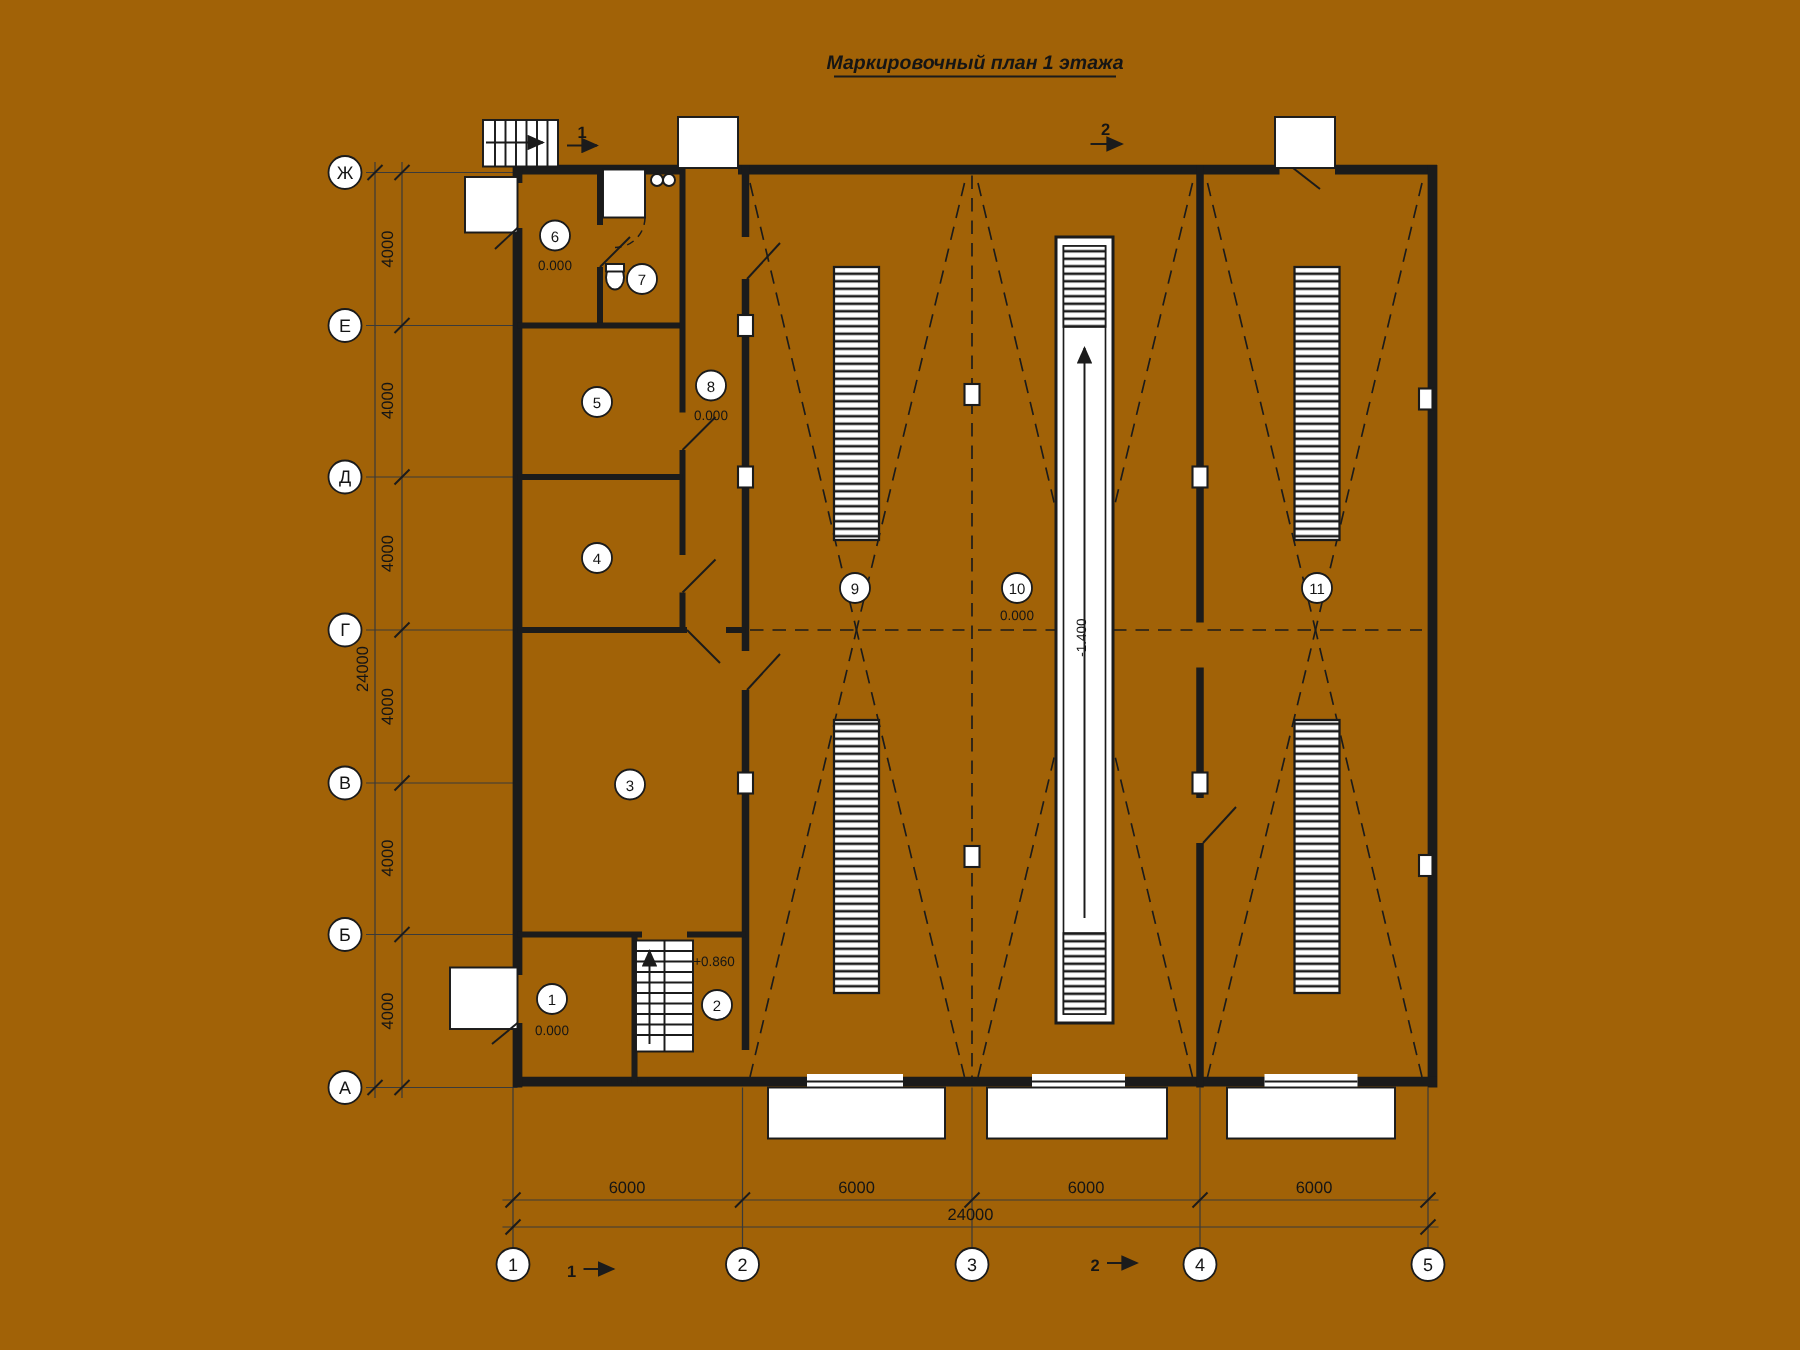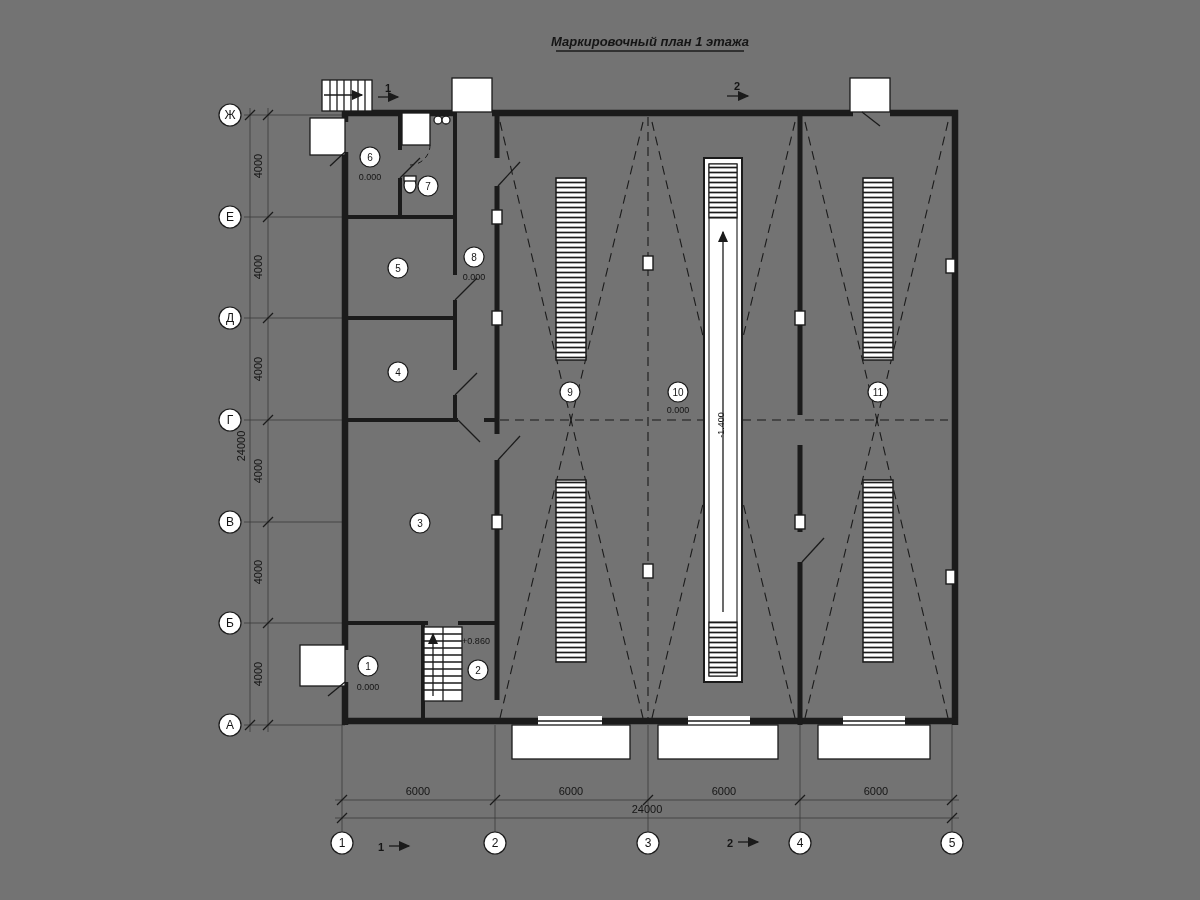--- a/index.html
+++ b/index.html
@@ -1,16 +1,16 @@
 <!DOCTYPE html>
 <html><head>
 <meta charset="utf-8">
 <style>
   html,body{margin:0;padding:0;background:#ffffff;}
-  .page{position:relative;width:1200px;height:900px;background:#737373;}
+  .page{position:relative;width:1200px;height:900px;background:#a16207;}
   svg{display:block;}
   svg text{font-family:"Liberation Sans","DejaVu Sans",sans-serif;fill:#151515;}
   .t-title{font-size:13px;font-style:italic;font-weight:bold;}
   .t-axis{font-size:12px;}
   .t-dim{font-size:11px;}
   .t-room{font-size:10px;}
   .t-elev{font-size:9px;}
   .t-sec{font-size:11px;font-weight:bold;}
   .ln{stroke:#1b1b1b;fill:none;}
   .thick{stroke-width:6.5;}

